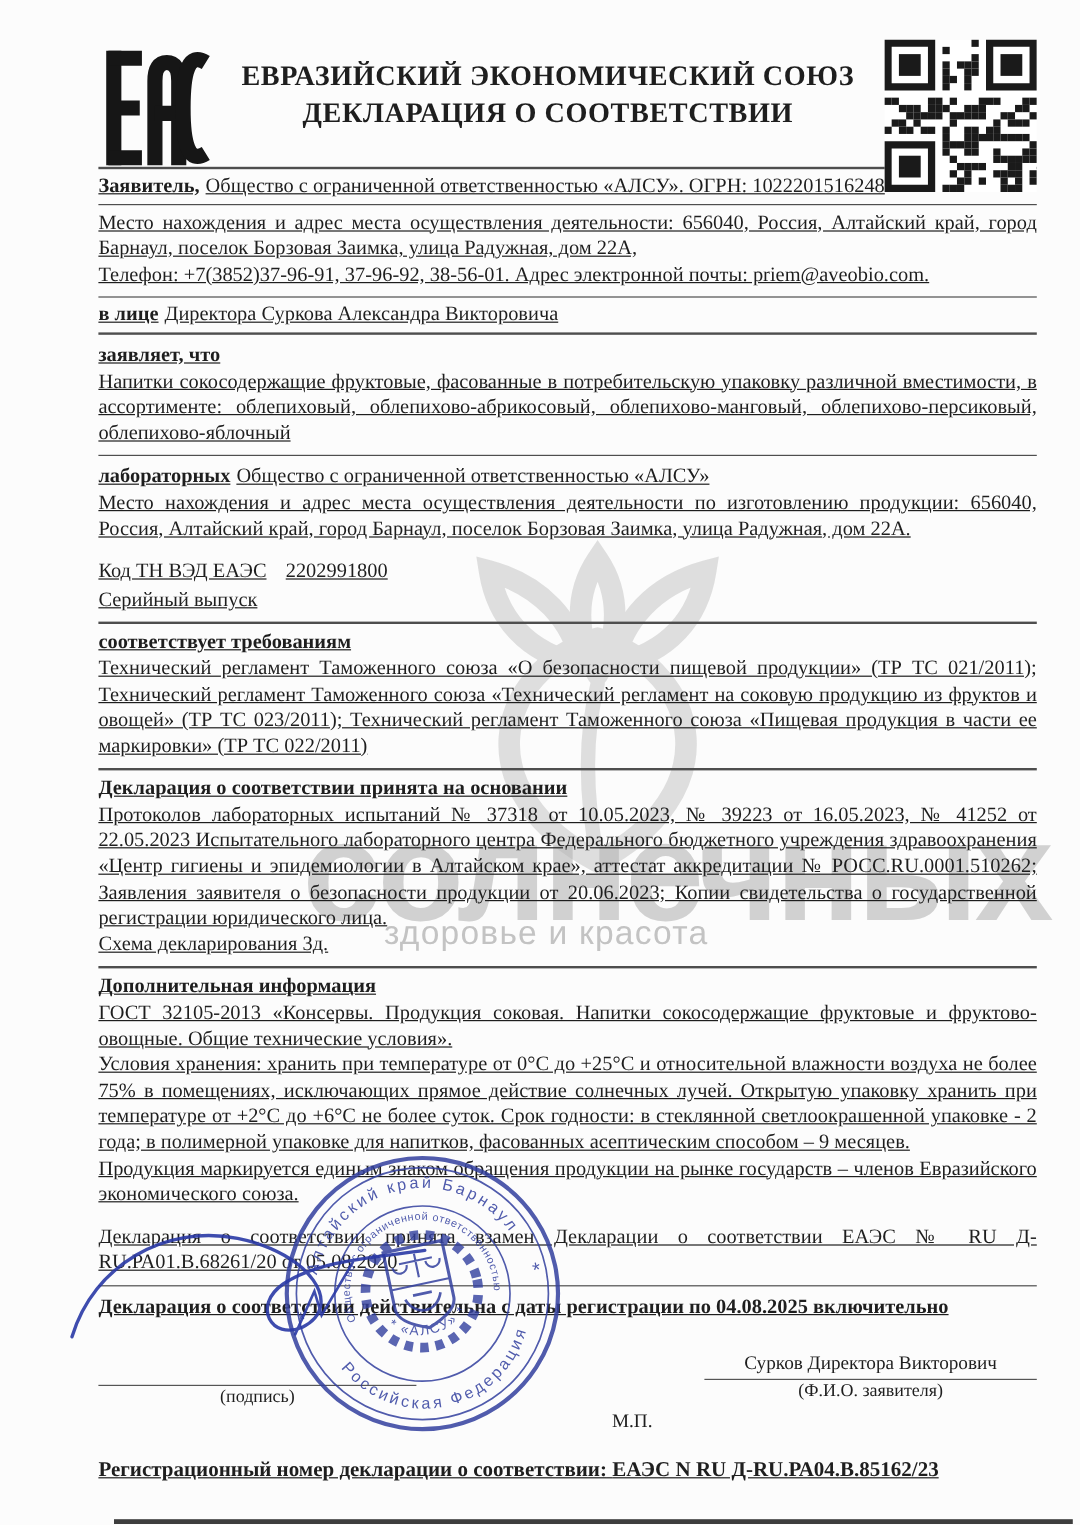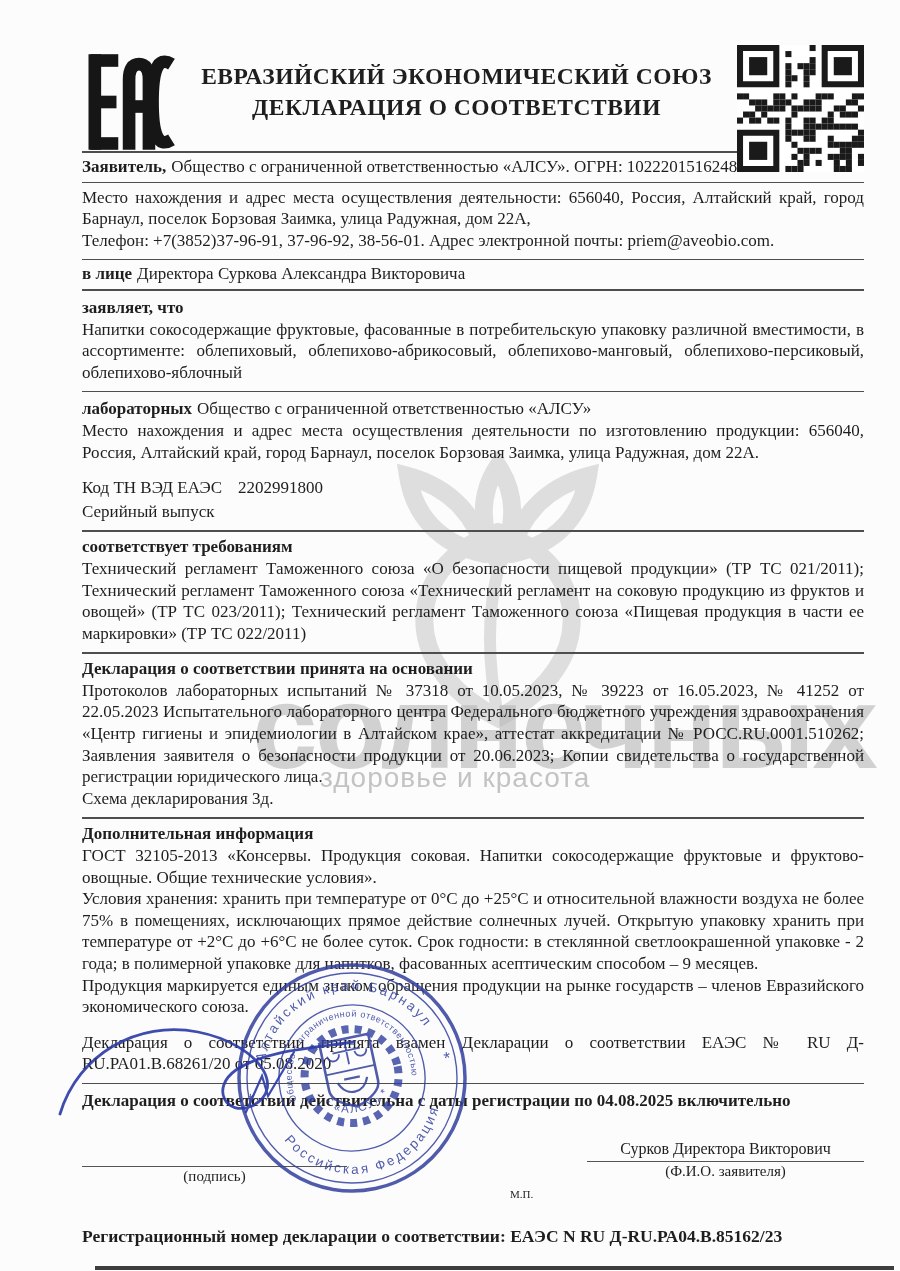--- a/index.html
+++ b/index.html
@@ -18,44 +18,44 @@
     color:#c7c7c7;opacity:.8;line-height:1;
   }
   .wm-tagline{
     left:320px;top:764px;
     font-family:"Liberation Sans","DejaVu Sans",sans-serif;
     font-size:28px;letter-spacing:1px;color:#bdbdbd;opacity:.9;line-height:1;
   }
   .wm-leaf{left:338px;top:448px;}
   
   .content{position:absolute;left:82px;top:0;width:782px;z-index:1;}
-  .hdr{display:flex;align-items:flex-start;padding-top:33px;height:139px;box-sizing:border-box;margin-top:12px;}
+  .hdr{display:flex;align-items:flex-start;padding-top:33px;height:139px;box-sizing:border-box;}
   .hdr-title{flex:1;text-align:center;padding-top:16px;
     font-weight:bold;font-size:23.5px;line-height:31px;letter-spacing:.5px;}
   .eac{margin-left:2px;}
   .qr{margin-top:0;}
   .rule{border:0;border-top:2px solid #4e4e4e;margin:0;}
   .rule.thin{border-top-width:1.5px;}
-  p,.row{margin:0;font-size:17px;line-height:21.6px;}
+  p,.row{margin:0;font-size:17px;line-height:21.6px;text-decoration:underline;}
   .just{text-align:justify;}
   .lead{font-weight:bold;margin-right:5px;}
   .bold{font-weight:bold;}
   .row{padding:3px 0 4px 0;}
   .gap2{margin-top:2px}.gap4{margin-top:4px}.gap6{margin-top:6px}
   .gap8{margin-top:8px}.gap12{margin-top:12px}
   .gap14{margin-top:14px}
   .code-gap{margin-left:16px;}
   
   .sig-row{display:flex;margin-top:14px;position:relative;height:78px;}
   .sig-left{width:265px;padding-top:40px;text-align:center;}
   .sig-left .line{border-top:1.5px solid #555;}
   .sig-cap{font-size:15px;line-height:19px;}
   .sig-right{margin-left:240px;flex:1;text-align:center;padding-top:14px;}
   .sig-right .line{border-top:1.5px solid #555;margin-top:3px;}
-  .mp{position:absolute;left:428px;top:62px;font-size:11px;}
+  .mp{position:absolute;left:428px;top:62px;font-size:16px;}
   .reg{margin-top:22px;font-size:17.5px;}
   
   .ink{position:absolute;z-index:2;pointer-events:none;}
   .stamp{left:232px;top:958px;transform:rotate(-12deg);opacity:.85;}
   .signature{left:50px;top:992px;opacity:.9;}
   .scan-bar{position:absolute;left:95px;right:6px;bottom:1px;height:4px;
     background:#1c1c1c;opacity:.85;z-index:3;}
 </style>
 </head>
 <body>

